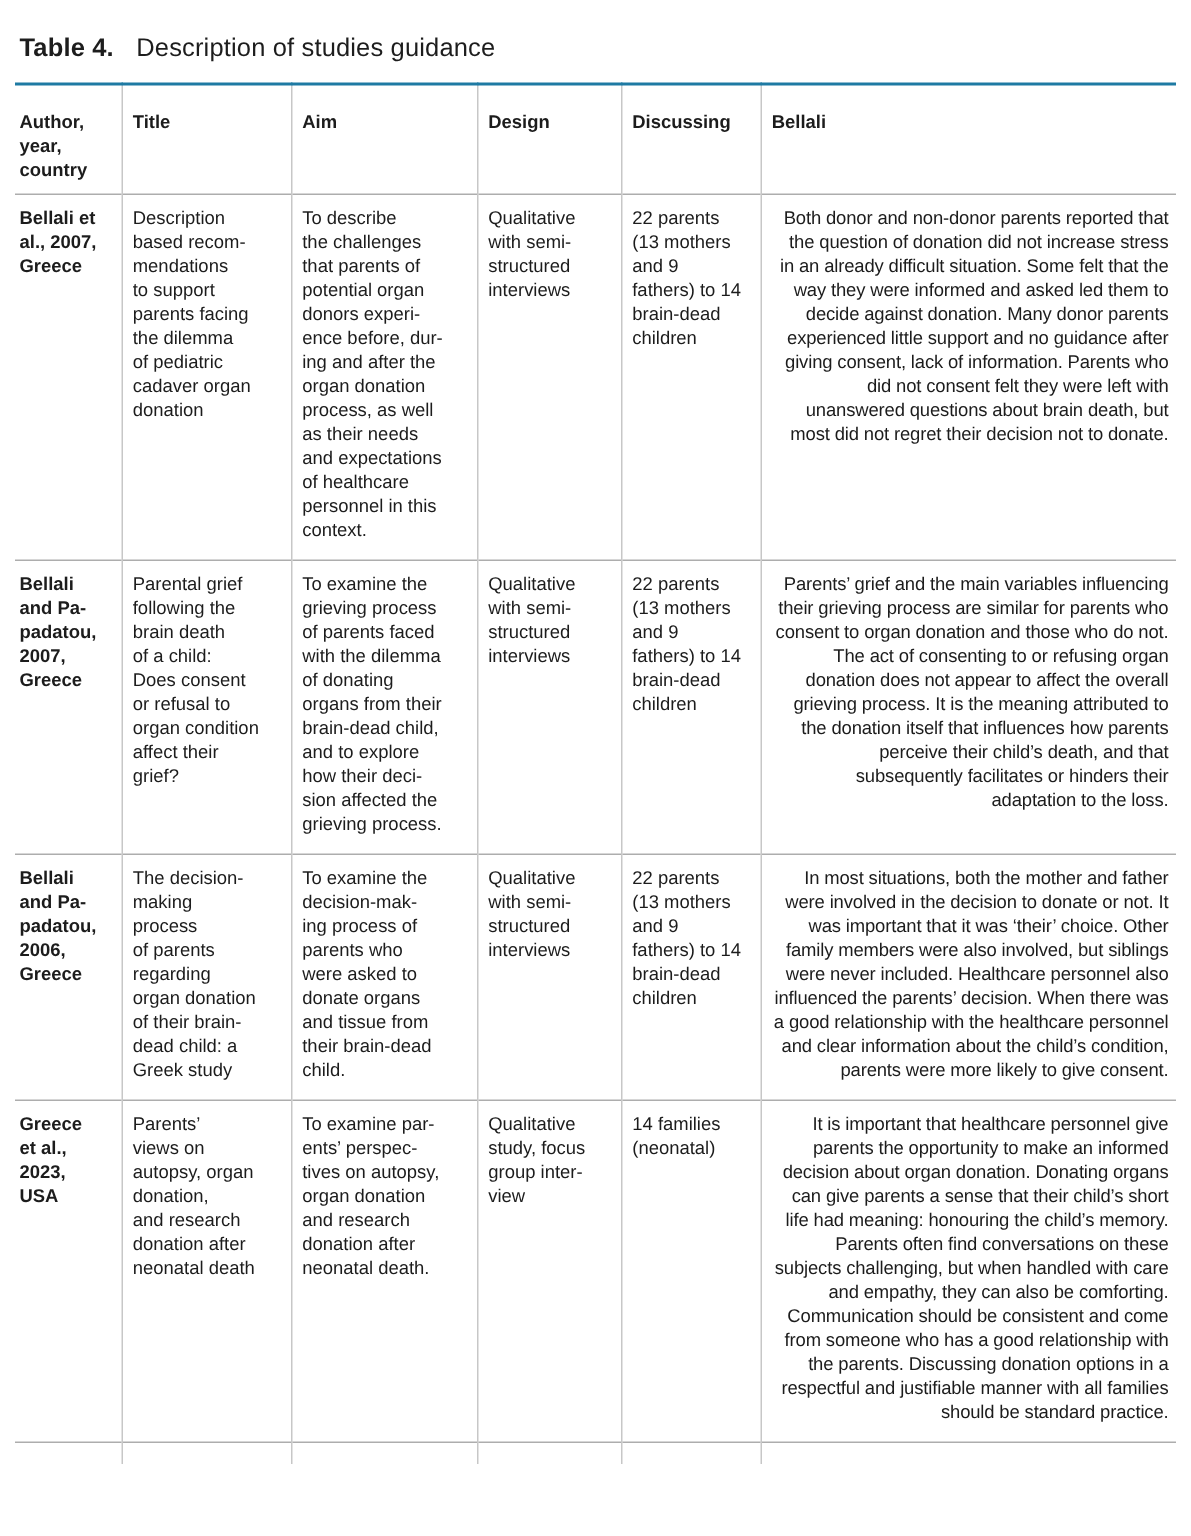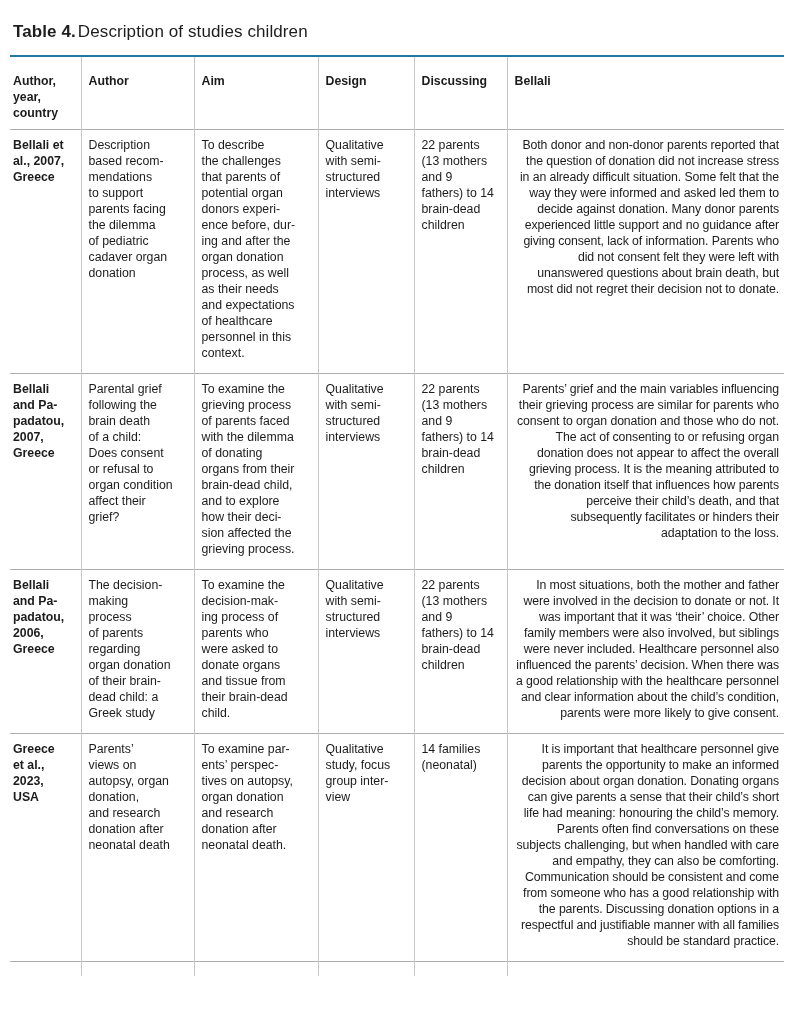--- a/index.html
+++ b/index.html
@@ -12,21 +12,21 @@
   html,body{margin:0;padding:0;}
   body{
     width:794px;height:1024px;overflow:hidden;background:#ffffff;
     font-family:"Liberation Sans","DejaVu Sans",sans-serif;color:var(--text);
   }
   .page{padding:22px 10px 0 10px;}
   .caption{
     margin:0 3px 13px 3px;font-size:17px;font-weight:400;color:#1d1d1d;
     letter-spacing:0.1px;
   }
-  .caption .caption-bold{font-weight:700;margin-right:2px;text-align:center;}
+  .caption .caption-bold{font-weight:700;margin-right:15px;text-align:center;}
   table.studies{
     width:774px;border-collapse:collapse;table-layout:fixed;
     border-top:2px solid var(--accent);
   }
   th,td{
     vertical-align:top;text-align:left;
     font-size:12.3px;line-height:16px;
     padding:7px 5px 12px 7px;
     white-space:pre-line;
     word-wrap:break-word;
@@ -38,37 +38,37 @@
   td.author{font-weight:700;}
   td.findings{white-space:normal;letter-spacing:-0.1px;text-align:right;}
   tr.stub{border-bottom:none;}
   tr.stub td{height:14px;padding:0;}
 </style>
 </head>
 <body>
 
 <div class="page">
 
-  <p class="caption"><span class="caption-bold">Table 4.</span><span>Description of studies children</span></p>
+  <p class="caption"><span class="caption-bold">Table 4.</span><span>Description of studies guidance</span></p>
 
   <table class="studies">
     <colgroup>
       <col style="width:71px">
       <col style="width:113px">
       <col style="width:124px">
       <col style="width:96px">
       <col style="width:93px">
       <col style="width:277px">
     </colgroup>
     <thead>
       <tr>
         <th>Author,
 year,
 country</th>
-        <th>Author</th>
+        <th>Title</th>
         <th>Aim</th>
         <th>Design</th>
         <th>Discussing</th>
         <th>Bellali</th>
       </tr>
     </thead>
     <tbody>
       <tr>
         <td class="author">Bellali et
 al., 2007,

